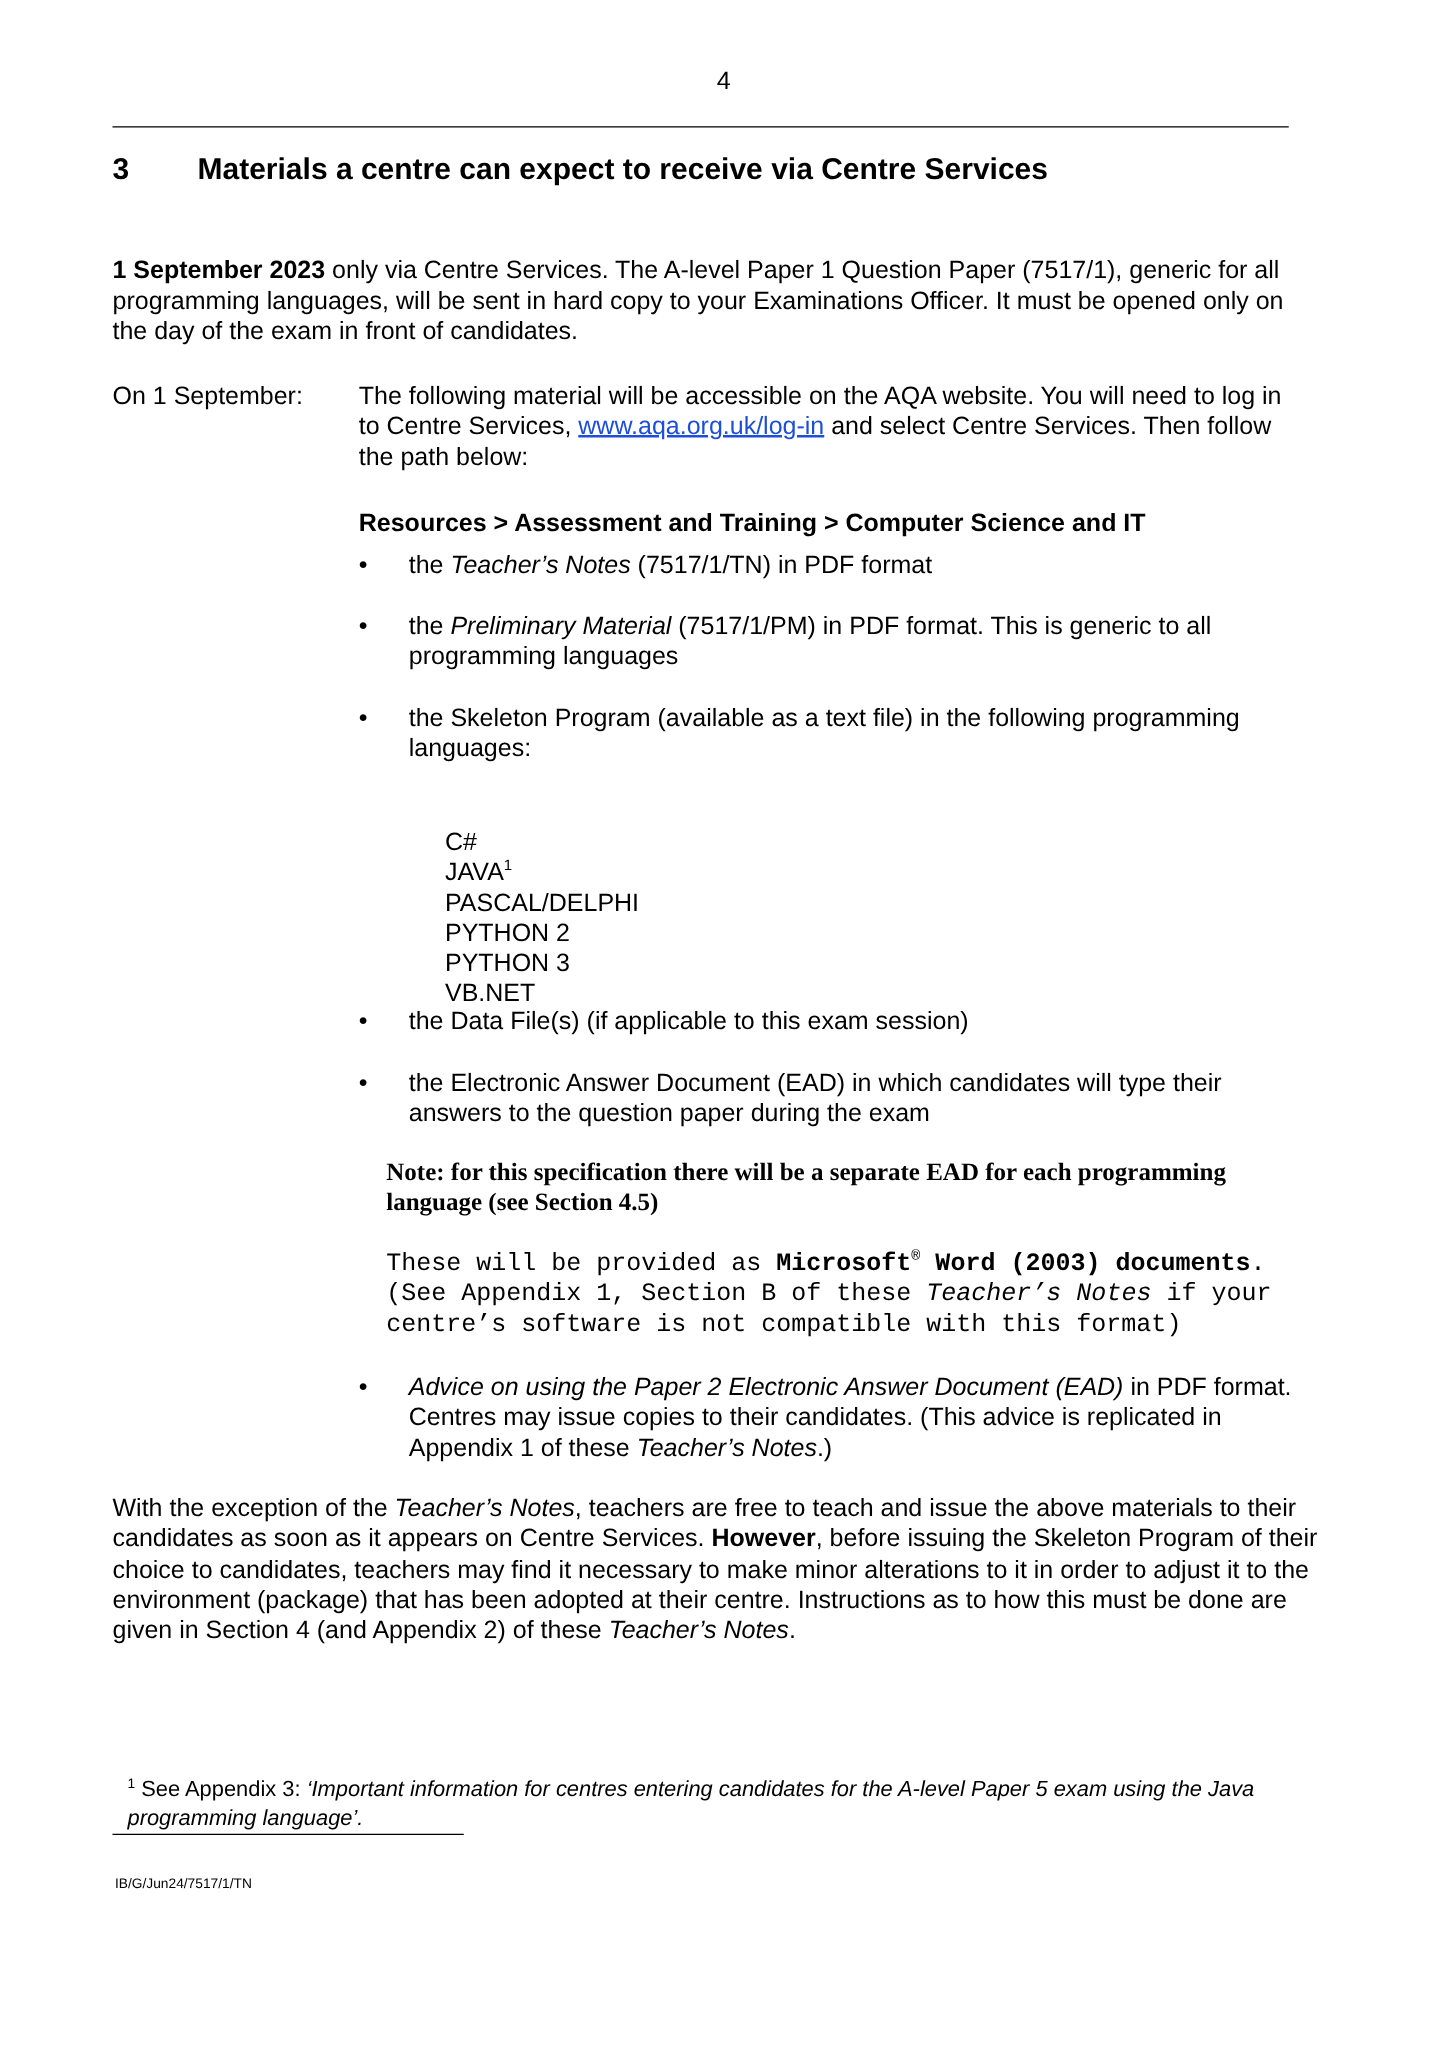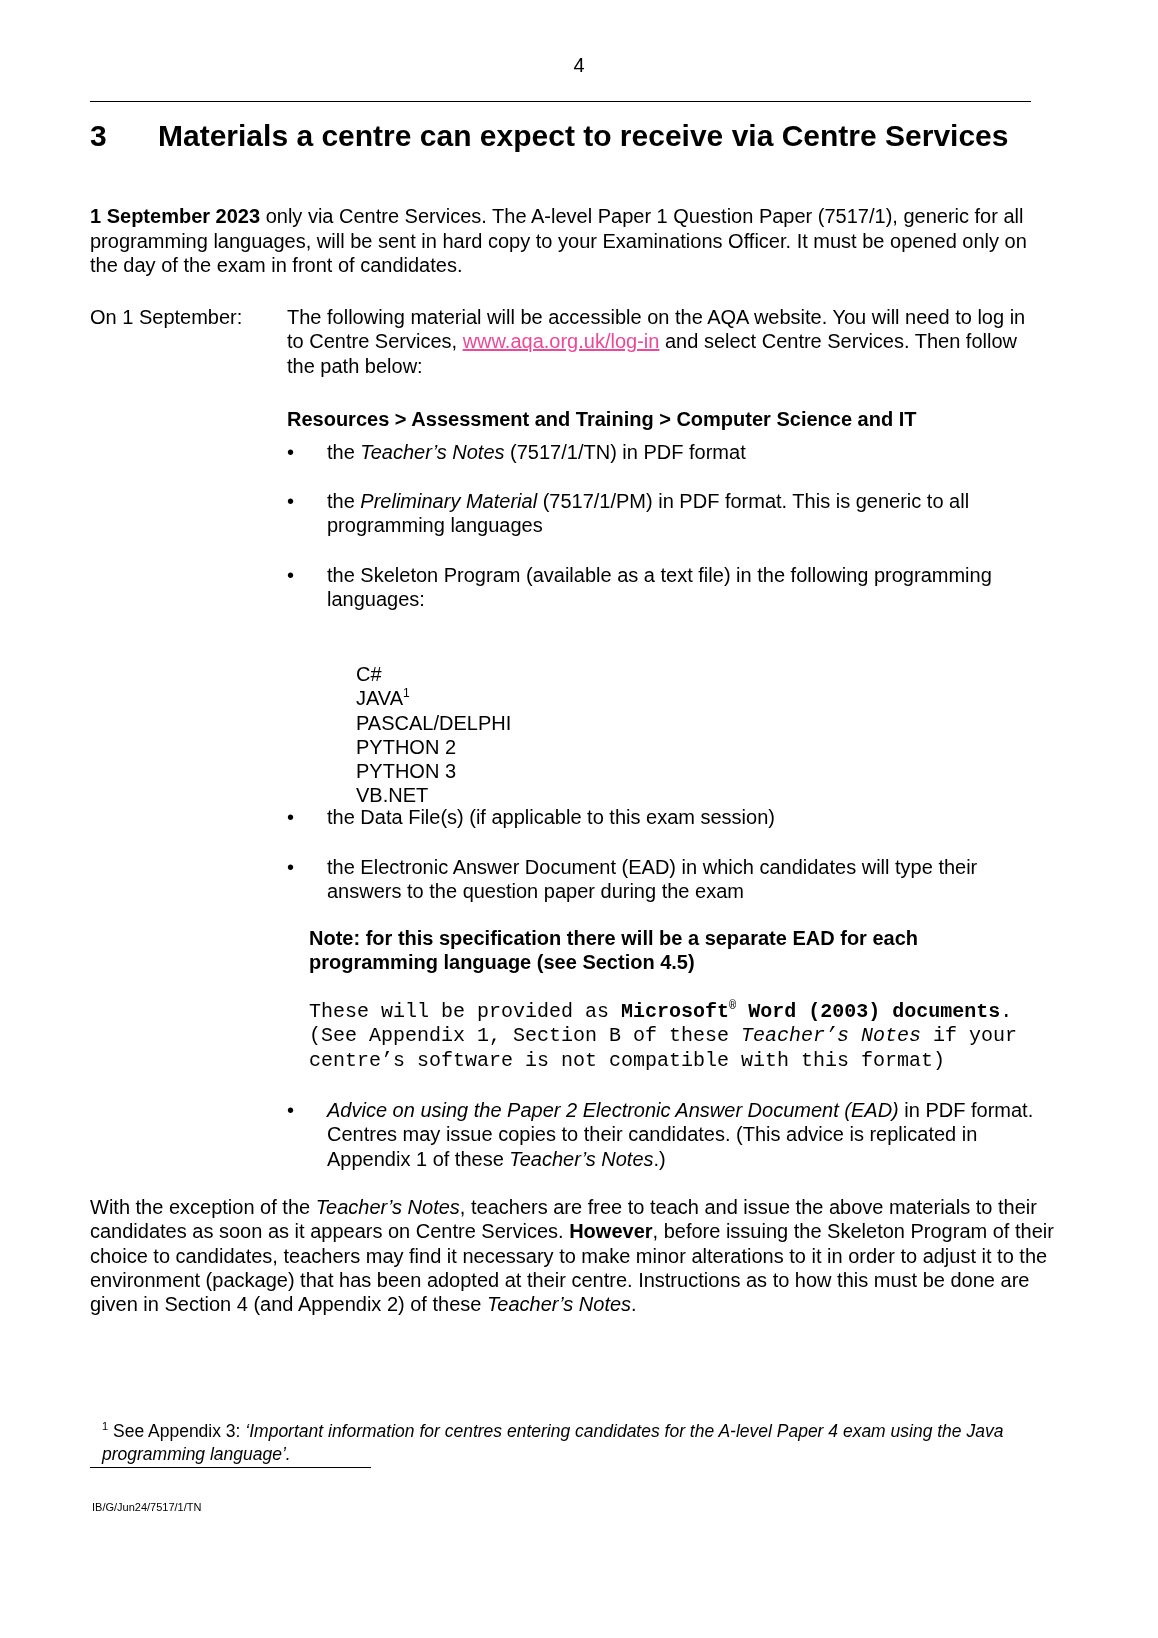--- a/index.html
+++ b/index.html
@@ -3,40 +3,40 @@
   <meta charset="utf-8">
   <style>
     html, body { margin: 0; padding: 0; background: #ffffff; }
     body {
       width: 1158px; height: 1638px; position: relative; overflow: hidden;
       font-family: "Liberation Sans", sans-serif; color: #000; font-size: 20px; line-height: 24.3px;
     }
     .abs { position: absolute; }
     .page-num { left: 0; width: 1158px; top: 53px; text-align: center; font-size: 20px; }
     .top-rule { left: 90px; top: 101px; width: 941px; height: 0; border-top: 1.5px solid #000; }
-    .heading { left: 90px; top: 121px; font-size: 30px; font-weight: bold; line-height: 30px; }
+    .heading { left: 90px; top: 121px; font-size: 24px; font-weight: bold; line-height: 30px; }
     .heading .num { display: inline-block; width: 68px; }
     .para1 { left: 90px; top: 180px; width: 960px; }
     .side-label { left: 90px; top: 305px; font-weight: normal; }
     .side-body { left: 287px; top: 305px; width: 740px; }
     .path { left: 287px; top: 407px; font-weight: bold; }
     .bullet { position: absolute; left: 287px; width: 760px; }
     .bullet .dot { position: absolute; left: 0; top: 0; }
     .bullet .txt { margin-left: 40px; display: block; }
     .langs { left: 356px; top: 662px; }
     .langs div { height: 24.3px; }
     sup { font-size: 12px; line-height: 0; vertical-align: super; }
     .note { left: 309px; top: 972px; width: 740px; font-weight: bold; }
     .provided { left: 309px; top: 1047px; width: 760px; }
     .para-final { left: 90px; top: 1252px; width: 980px; }
     .fn-rule { left: 90px; top: 1467px; width: 281px; height: 0; border-top: 1.2px solid #000; }
     .footnote { left: 102px; top: 1487px; width: 960px; font-size: 17.5px; line-height: 22.5px; }
     .footnote sup { font-size: 11px; }
     .ref-code { left: 92px; top: 1566px; font-size: 11px; }
-    a.link { color: #ec4899; text-decoration: underline; }
+    a.link { color: #1d4ed8; text-decoration: underline; }
     i { font-style: italic; }
     b { font-weight: bold; text-align: right; }
   </style>
 </head>
 <body>
 
 <div class="abs page-num">4</div>
 <div class="abs top-rule"></div>
 
 <div class="abs heading">
@@ -82,33 +82,33 @@
 <div class="bullet" style="top:805px;">
   <span class="dot">•</span>
   <span class="txt">the Data File(s) (if applicable to this exam session)</span>
 </div>
 
 <div class="bullet" style="top:855px;">
   <span class="dot">•</span>
   <span class="txt">the Electronic Answer Document (EAD) in which candidates will type their answers to the question paper during the exam</span>
 </div>
 
-<div class="abs note" style="top:926px;">Note: for this specification there will be a separate EAD for each programming language (see Section 4.5)</div>
+<div class="abs note" style="top:926px;font-family:Liberation Serif, serif;">Note: for this specification there will be a separate EAD for each programming language (see Section 4.5)</div>
 
 <div class="abs provided" style="top:1000px;font-family:Liberation Mono, monospace;">
   <span>These will be provided as </span><b>Microsoft</b><sup>®</sup><b> Word (2003) documents</b><span>.  (See Appendix 1, Section B of these </span><i>Teacher’s Notes</i><span> if your centre’s software is not compatible with this format)</span>
 </div>
 
 <div class="bullet" style="top:1098px;">
   <span class="dot">•</span>
   <span class="txt"><i>Advice on using the Paper 2 Electronic Answer Document (EAD)</i><span> in PDF format.  Centres may issue copies to their candidates.  (This advice is replicated in Appendix 1 of these </span><i>Teacher’s Notes</i><span>.)</span></span>
 </div>
 
 <div class="abs para-final" style="top:1195px;">
   <span>With the exception of the </span><i>Teacher’s Notes</i><span>, teachers are free to teach and issue the above materials to their candidates as soon as it appears on Centre Services.  </span><b>However</b><span>, before issuing the Skeleton Program of their choice to candidates, teachers may find it necessary to make minor alterations to it in order to adjust it to the environment (package) that has been adopted at their centre.  Instructions as to how this must be done are given in Section 4 (and Appendix 2) of these </span><i>Teacher’s Notes</i><span>.</span>
 </div>
 
 <div class="abs fn-rule"></div>
 <div class="abs footnote" style="top:1420px;">
-  <sup>1</sup><span> See Appendix 3: </span><i>‘Important information for centres entering candidates for the A-level Paper 4 exam using the Java programming language’.</i>
+  <sup>1</sup><span> See Appendix 3: </span><i>‘Important information for centres entering candidates for the A-level Paper 5 exam using the Java programming language’.</i>
 </div>
 
 <div class="abs ref-code" style="top:1495px;">IB/G/Jun24/7517/1/TN</div>
 
 </body></html>

